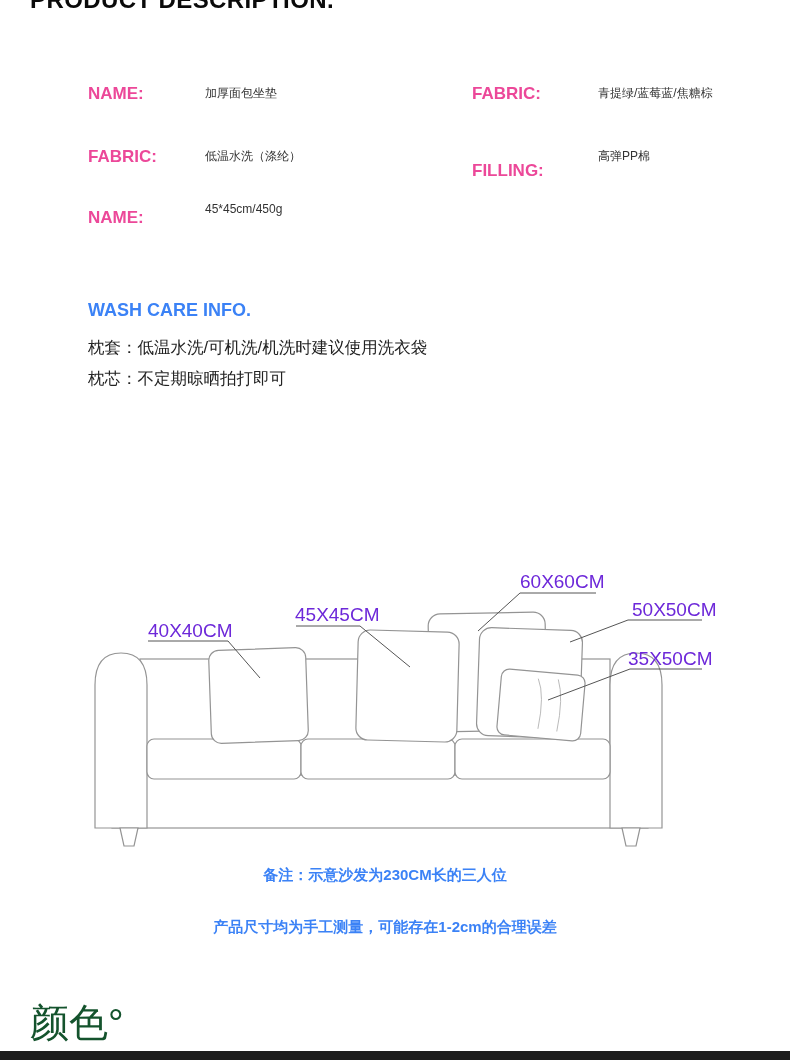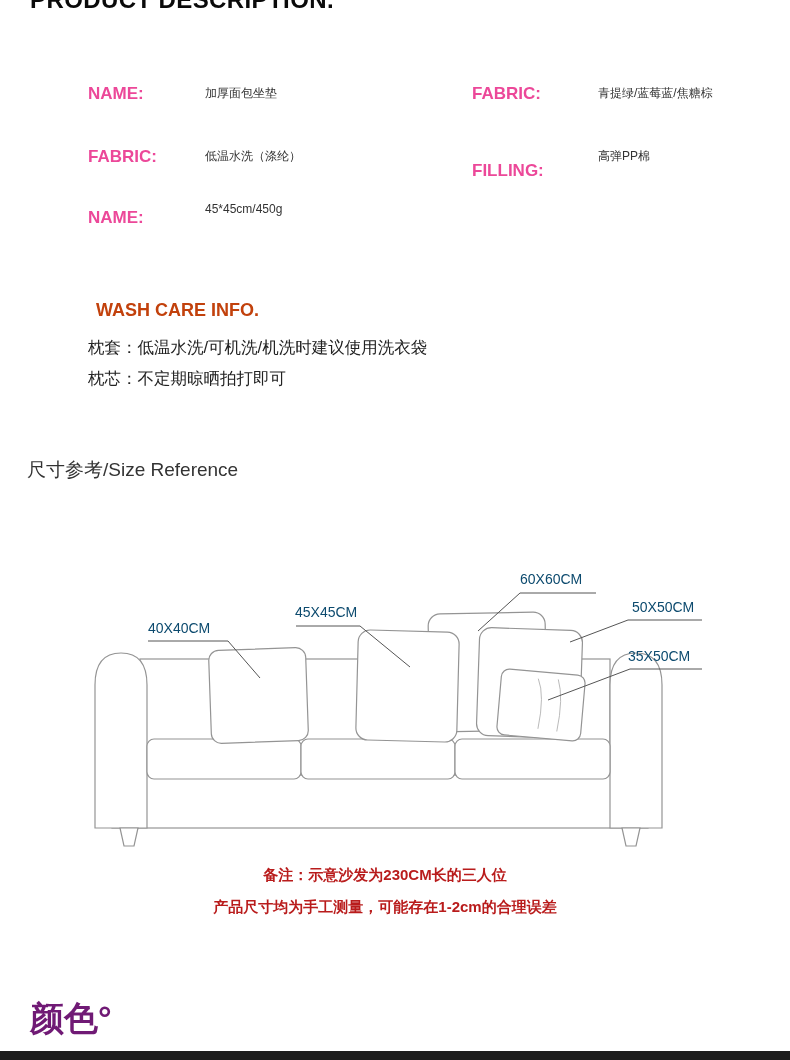--- a/index.html
+++ b/index.html
@@ -4,27 +4,27 @@
 <style>
   html,body{margin:0;padding:0;background:#ffffff;}
   #page{
     position:relative;width:790px;height:1060px;background:#ffffff;overflow:hidden;
     font-family:"Liberation Sans","DejaVu Sans",sans-serif;color:#111;
   }
   .abs{position:absolute;white-space:nowrap;}
   .cutoff-title{top:-14px;left:30px;font-size:24px;font-weight:800;letter-spacing:.4px;color:#0a0a0a;}
   .spec-label{font-size:17px;font-weight:700;color:#ec4899;}
   .spec-value{font-size:12px;color:#333;}
-  .wash-title{font-size:18px;font-weight:700;color:#c2410c;margin-left:8px;}
+  .wash-title{font-size:18px;font-weight:700;color:#3b82f6;}
   .care-line{font-size:16.5px;color:#222;font-weight:500;}
   .sizeref-title{font-size:19px;color:#333;}
   .diagram{position:absolute;top:545px;left:0;width:790px;height:330px;}
-  .size-label{position:absolute;font-size:14px;color:#0c4a6e;text-align:right;}
-  .note-line{position:absolute;left:0;width:770px;text-align:center;font-size:15px;font-weight:600;color:#b91c1c;}
-  .color-title{left:30px;top:996px;font-size:34px;font-weight:700;color:#701a75;}
+  .size-label{position:absolute;font-size:19px;color:#6d28d9;text-align:right;}
+  .note-line{position:absolute;left:0;width:770px;text-align:center;font-size:15px;font-weight:600;color:#3b82f6;}
+  .color-title{left:30px;top:996px;font-size:39px;font-weight:400;color:#14532d;}
   .bottom-bar{position:absolute;left:0;bottom:0;width:790px;height:9px;background:#1c1c1c;}
   .diagram svg{position:absolute;top:0;left:0;}
 </style>
 </head>
 <body>
 
 <div id="page">
 
   <div class="abs cutoff-title">PRODUCT DESCRIPTION.</div>
 
@@ -40,21 +40,20 @@
   <div class="abs spec-label" style="left:472px;top:161px">FILLING:</div>
   <div class="abs spec-value" style="left:598px;top:148px">高弹PP棉</div>
 
   <div class="abs spec-label" style="left:88px;top:208px">NAME:</div>
   <div class="abs spec-value" style="left:205px;top:202px">45*45cm/450g</div>
 
   <div class="abs wash-title" style="left:88px;top:300px">WASH CARE INFO.</div>
   <div class="abs care-line" style="left:88px;top:337px">枕套：低温水洗/可机洗/机洗时建议使用洗衣袋</div>
   <div class="abs care-line" style="left:88px;top:368px">枕芯：不定期晾晒拍打即可</div>
 
-  <div class="abs sizeref-title" style="left:27px;top:457px">尺寸参考/Size Reference</div>
 
   <div class="diagram">
     <svg width="790" height="330" viewBox="0 0 790 330">
       <g fill="#ffffff" stroke="#949494" stroke-width="1.2">
 
         <rect x="140" y="114" width="470" height="124"></rect>
 
         <rect x="112" y="230" width="536" height="53"></rect>
 
         <path d="M95 283 V140 Q95 108 121 108 Q147 108 147 140 V283 Z"></path>
@@ -95,18 +94,18 @@
       </g>
     </svg>
     <div class="size-label" style="left:148px;top:75px">40X40CM</div>
     <div class="size-label" style="left:295px;top:59px">45X45CM</div>
     <div class="size-label" style="left:520px;top:26px">60X60CM</div>
     <div class="size-label" style="left:632px;top:54px">50X50CM</div>
     <div class="size-label" style="left:628px;top:103px">35X50CM</div>
   </div>
 
   <div class="note-line" style="top:866px">备注：示意沙发为230CM长的三人位</div>
-  <div class="note-line" style="top:898px">产品尺寸均为手工测量，可能存在1-2cm的合理误差</div>
+  <div class="note-line" style="top:918px">产品尺寸均为手工测量，可能存在1-2cm的合理误差</div>
 
   <div class="abs color-title">颜色°</div>
 
   <div class="bottom-bar"></div>
 </div>
 
 </body></html>

